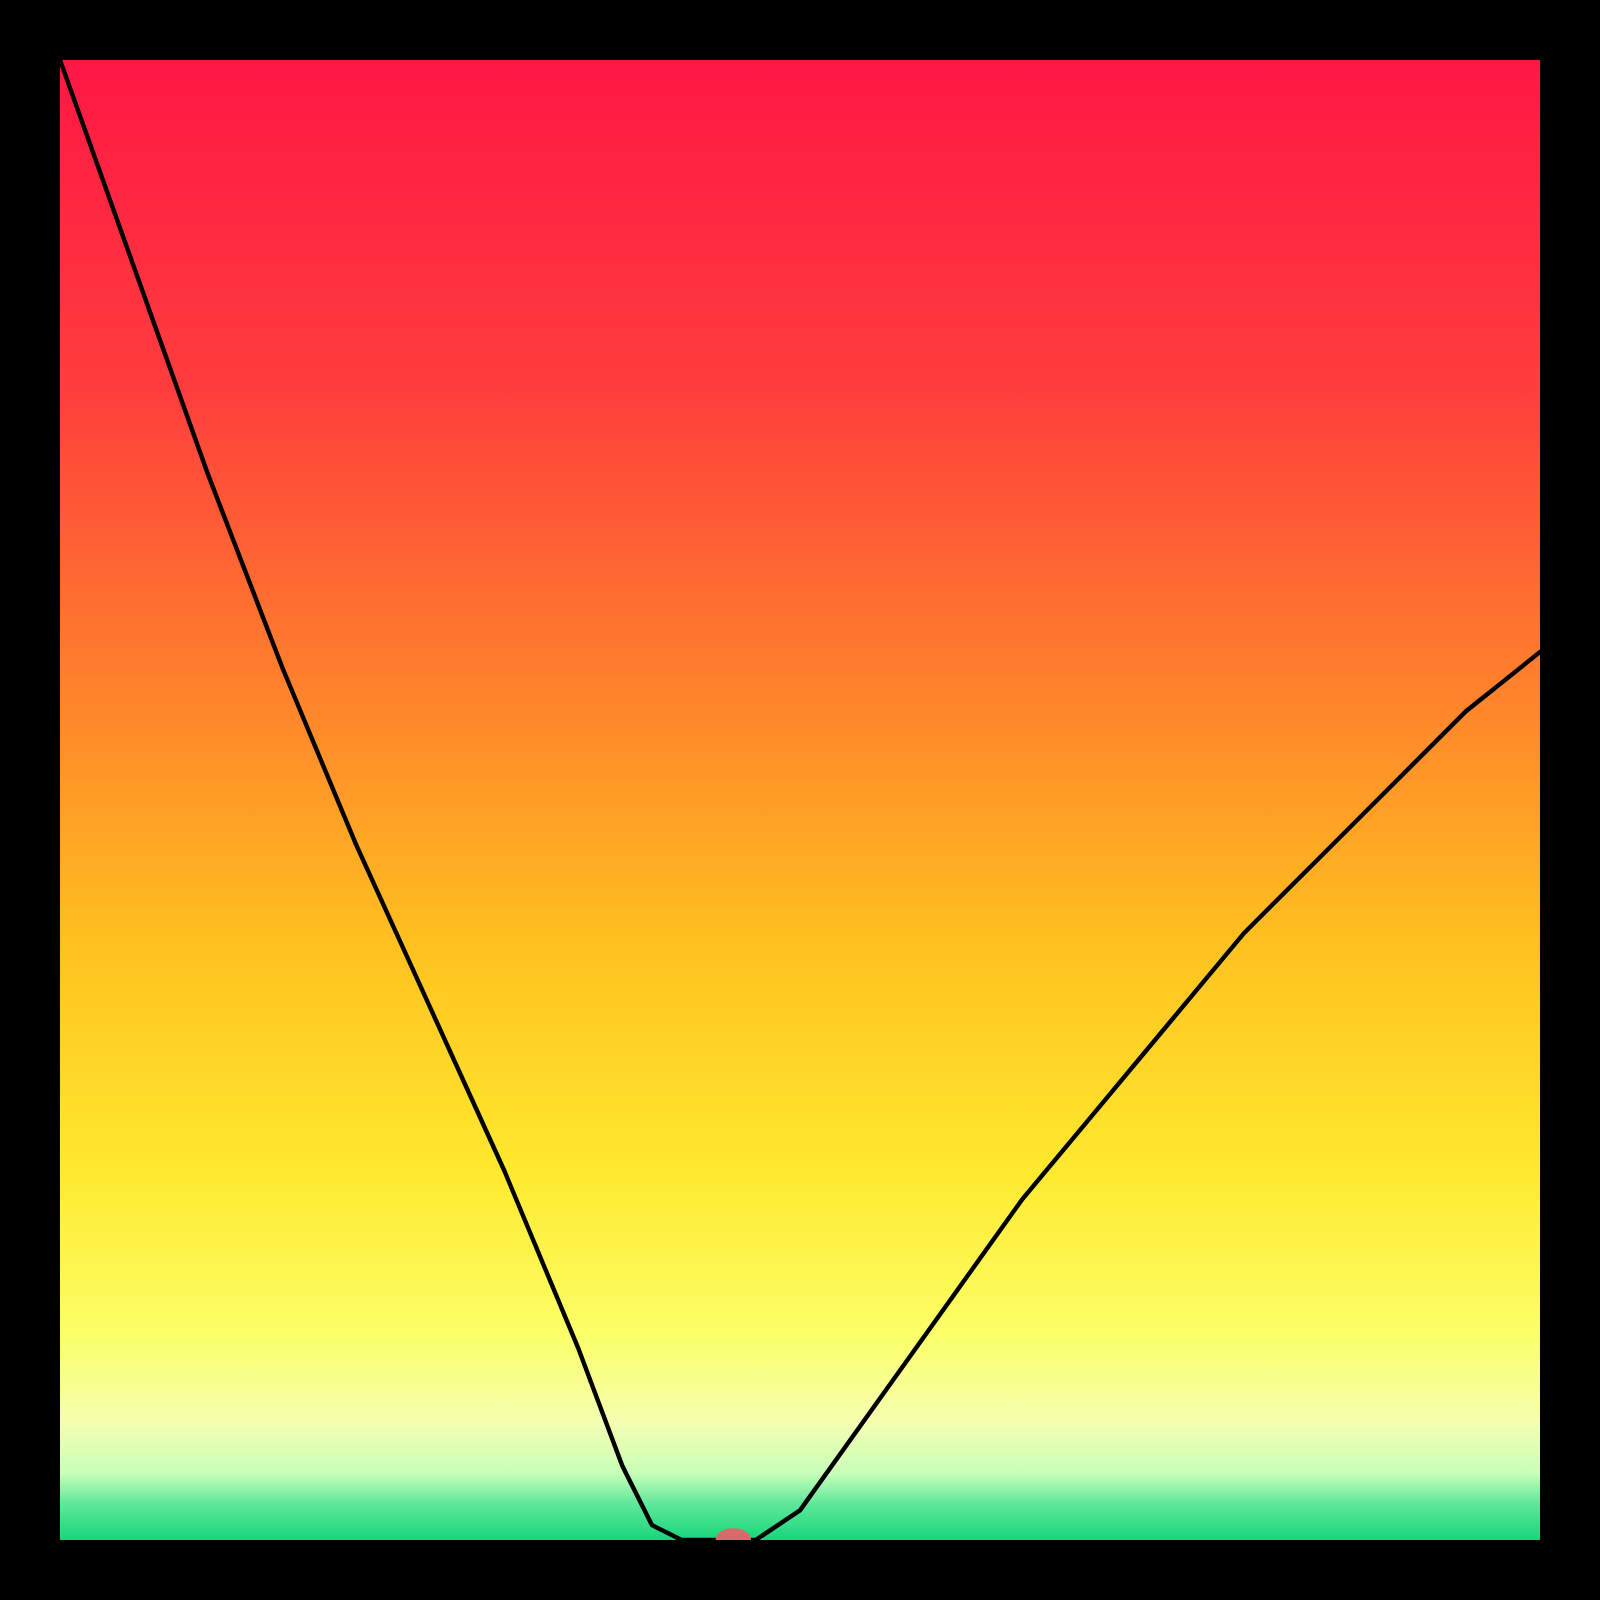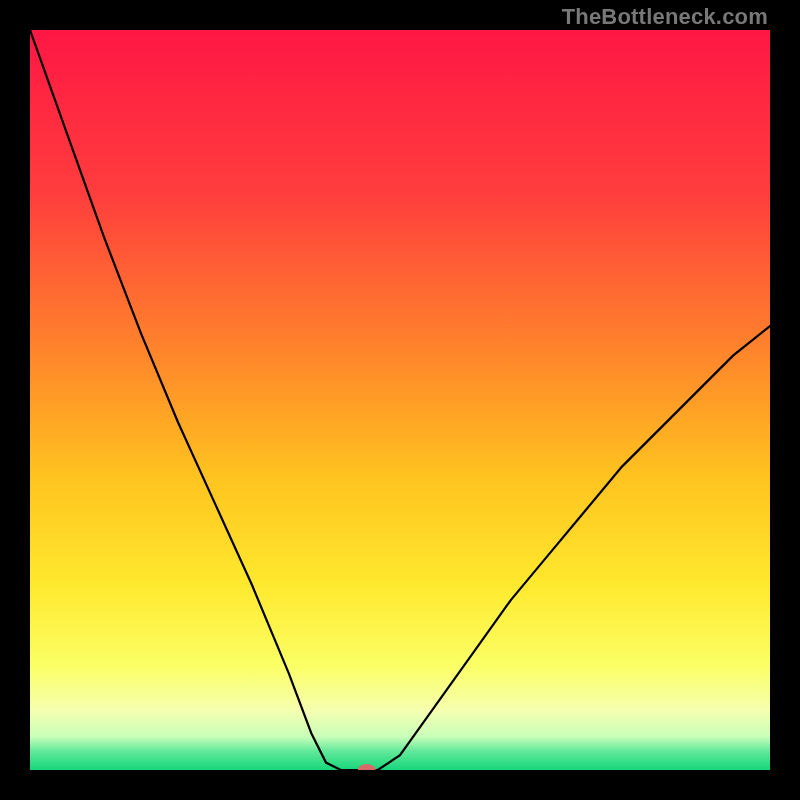--- a/index.html
+++ b/index.html
@@ -45,21 +45,20 @@
   .marker {
     fill: #d86a6a;
     stroke: none;
   }
 </style>
 </head>
 <body>
 
 <div class="frame">
 
-  <div class="watermark">TheBottleneck.com</div>
 
   <div class="plot-area">
     <svg id="chart-svg" viewBox="0 0 740 740" width="740" height="740" preserveAspectRatio="none">
       <defs>
         <linearGradient id="bg-grad" x1="0" y1="0" x2="0" y2="1">
             <stop offset="0.00%" stop-color="#ff1744"></stop>
             <stop offset="22.00%" stop-color="#ff3d3d"></stop>
             <stop offset="45.00%" stop-color="#ff8a2a"></stop>
             <stop offset="60.00%" stop-color="#ffc21f"></stop>
             <stop offset="75.00%" stop-color="#ffe92e"></stop>

